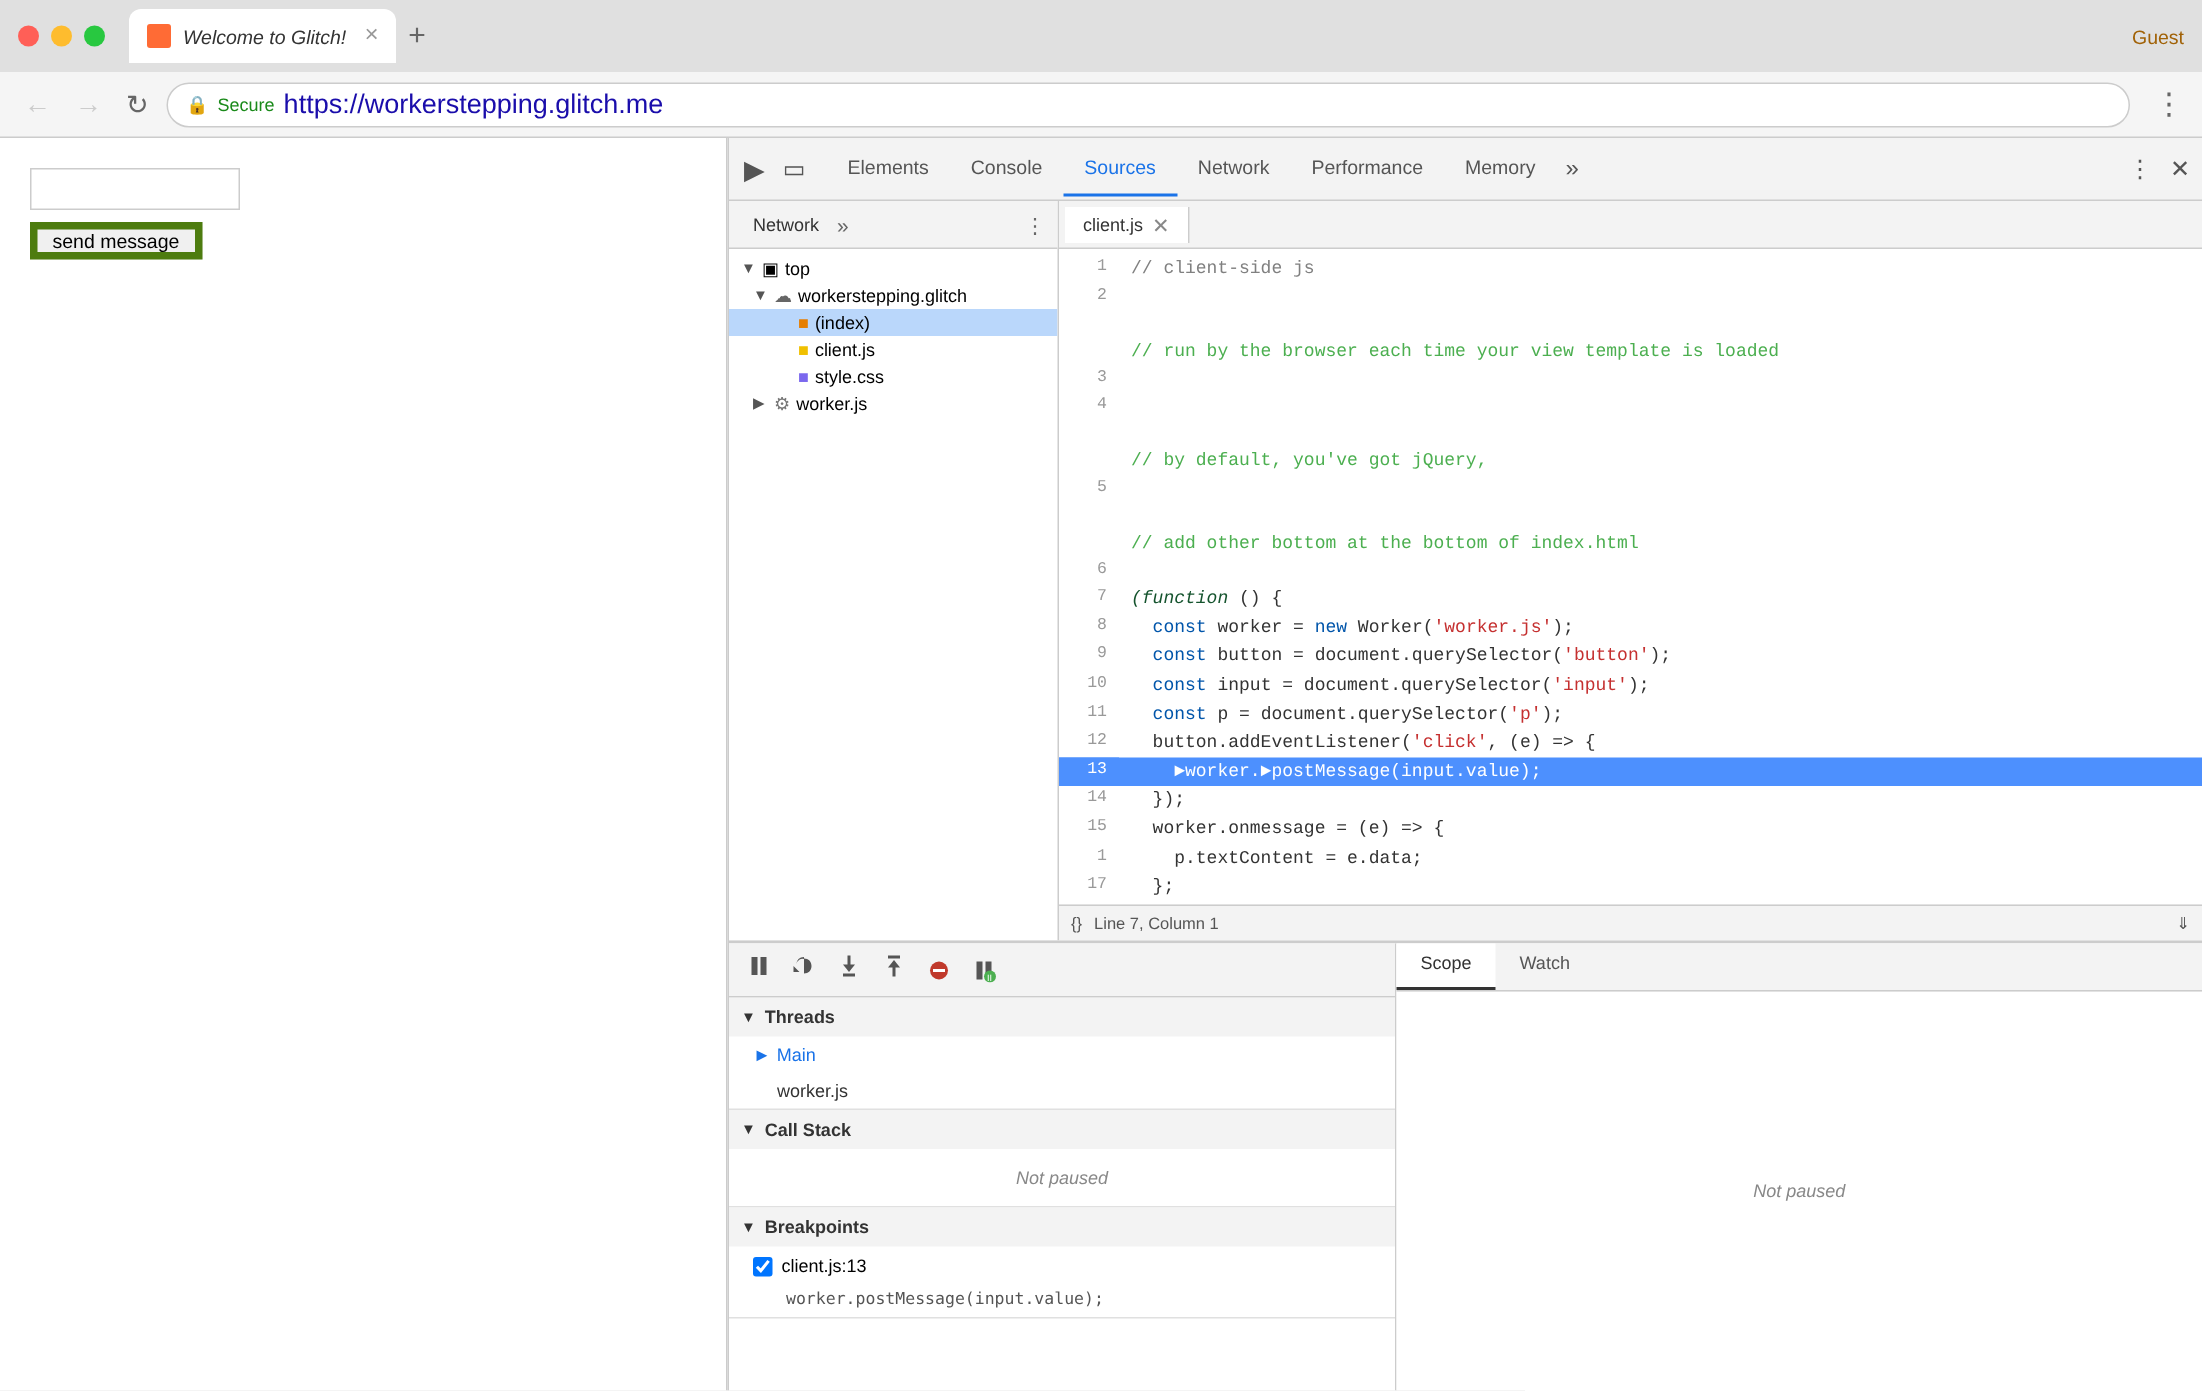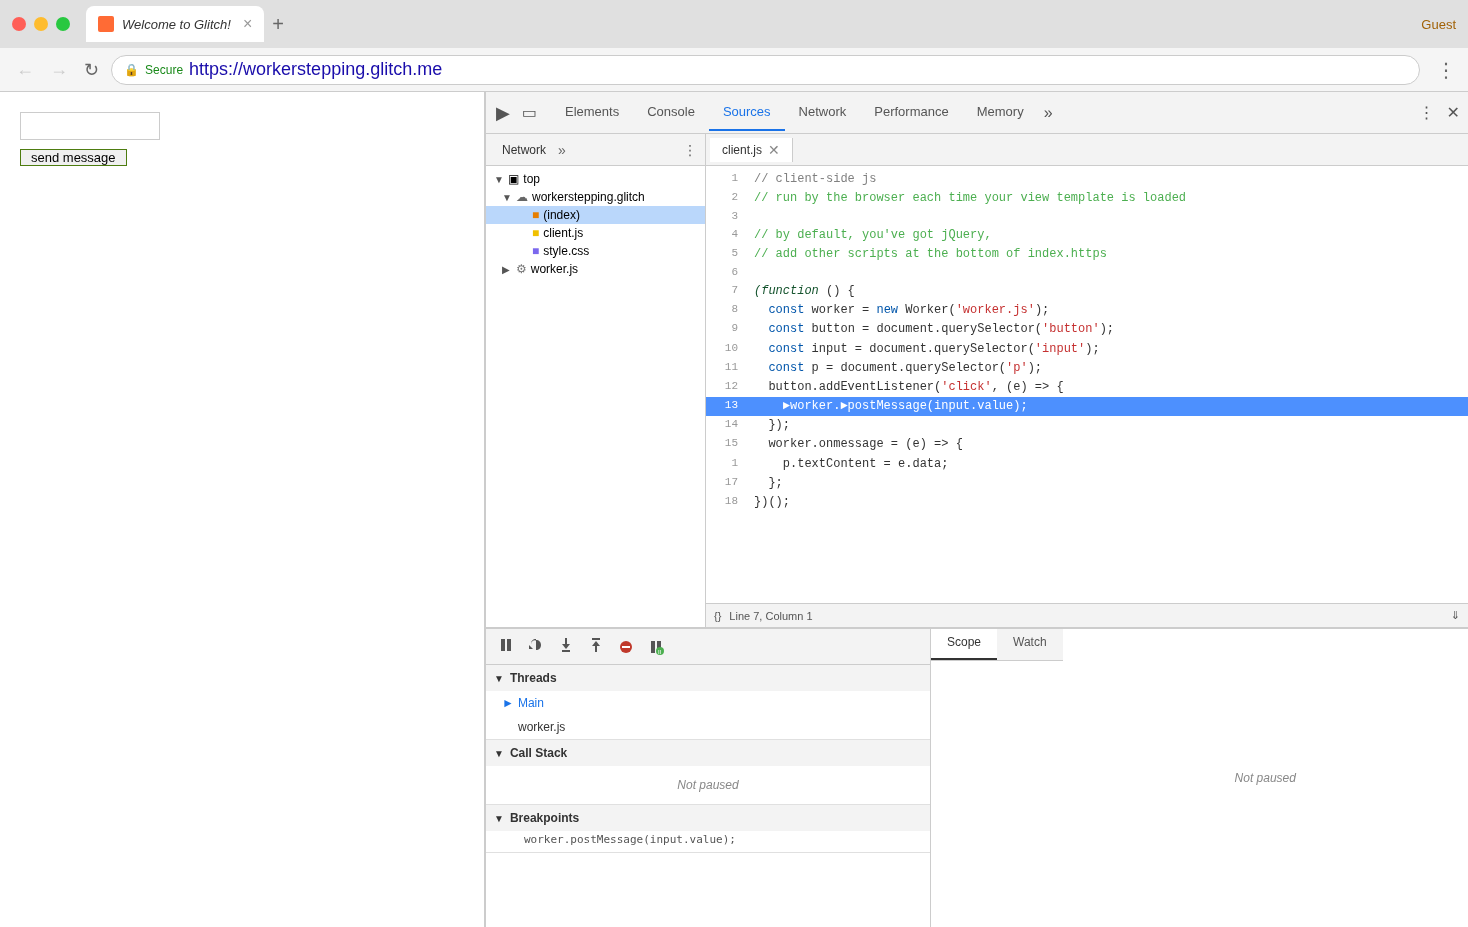--- a/index.html
+++ b/index.html
@@ -77,21 +77,21 @@
     .code-line { display: flex; align-items: flex-start; }
     .code-line.highlighted { background: #4d90fe; }
     .code-line.highlighted .line-num { background: #4d90fe; color: white; }
     .line-num { min-width: 40px; padding: 0 8px; text-align: right; color: #999; user-select: none; font-size: 11px; line-height: 1.6; }
     .line-code { padding: 0 8px; white-space: pre; color: #333; }
     .code-line.highlighted .line-code { color: white; }
     .status-bar { background: #f3f3f3; border-top: 1px solid #ccc; height: 24px; display: flex; align-items: center; padding: 0 8px; font-size: 11px; color: #555; gap: 8px; }
 
     
     .c-comment { color: #808080; }
-    .c-green-comment { color: #4caf50; }
+    .c-green-comment { color: #4caf50; margin-top: 36px; }
 
     
     .bottom-panel { display: flex; height: 300px; border-top: 2px solid #ccc; }
 
     
     .debug-left { width: 445px; border-right: 1px solid #ccc; display: flex; flex-direction: column; background: white; overflow: hidden; }
     .debug-toolbar { display: flex; align-items: center; background: #f3f3f3; border-bottom: 1px solid #ccc; height: 36px; padding: 0 8px; gap: 6px; }
     .debug-btn { color: #555; font-size: 16px; cursor: pointer; padding: 2px 4px; }
     .debug-btn svg { width: 16px; height: 16px; fill: #555; }
     .debug-content { flex: 1; overflow-y: auto; font-size: 12px; }
@@ -100,21 +100,21 @@
     .debug-section-arrow { margin-right: 6px; font-size: 10px; }
     .debug-item { display: flex; align-items: center; padding: 5px 16px; font-size: 12px; color: #333; cursor: pointer; }
     .debug-item.active { color: #1a73e8; }
     .debug-item-arrow { color: #1a73e8; margin-right: 4px; font-size: 12px; }
     .not-paused { text-align: center; color: #888; font-style: italic; padding: 12px; font-size: 12px; }
     .breakpoint-item { padding: 6px 16px; font-size: 12px; display: flex; align-items: center; gap: 6px; }
     .breakpoint-item input[type="checkbox"] { width: 13px; height: 13px; }
     .breakpoint-code { font-family: monospace; color: #555; font-size: 11px; padding: 2px 16px 6px 38px; }
 
     
-    .debug-right { flex: 1; display: flex; background: white; }
+    .debug-right { flex: 1; display: flex; flex-direction: column; background: white; }
     .debug-right-tabs { display: flex; border-bottom: 1px solid #ccc; background: #f3f3f3; height: 32px; }
     .debug-right-tab { padding: 6px 16px; font-size: 12px; color: #555; cursor: pointer; }
     .debug-right-tab.active { color: #333; border-bottom: 2px solid #333; background: white; }
     .debug-right-content { flex: 1; display: flex; align-items: center; justify-content: center; }
   </style>
 </head>
 <body>
 
 <div class="browser-chrome">
 
@@ -145,21 +145,21 @@
       <span class="url-text">https://workerstepping.glitch.me</span>
     </div>
     <span class="more-btn">⋮</span>
   </div>
 </div>
 
 <div class="page-content">
 
   <div class="webpage">
     <input type="text" style="margin-bottom: 8px; width: 140px; height: 28px; border: 1px solid rgb(204, 204, 204);">
-    <button style="border:1px solid #4d7c0f; background:#f0f0f0; padding:0 10px; font-size:13px; cursor:pointer;">send message</button>
+    <button style="border:5px solid #4d7c0f; background:#f0f0f0; padding:0 10px; font-size:13px; cursor:pointer;">send message</button>
   </div>
 
   <div class="devtools">
 
     <div class="devtools-tabs">
       <span style="color:#555; font-size:18px; cursor:pointer; padding:0 6px;">▶</span>
       <span style="color:#555; font-size:16px; cursor:pointer; padding:0 6px; margin-right:8px;">▭</span>
       <span class="devtools-tab">Elements</span>
       <span class="devtools-tab">Console</span>
       <span class="devtools-tab active">Sources</span>
@@ -245,21 +245,21 @@
             <span class="line-code"></span>
           </div>
 
           <div class="code-line">
             <span class="line-num">4</span>
             <span class="line-code c-green-comment">// by default, you've got jQuery,</span>
           </div>
 
           <div class="code-line">
             <span class="line-num">5</span>
-            <span class="line-code c-green-comment">// add other scripts at the bottom of index.https</span>
+            <span class="line-code c-green-comment">// add other bottom at the bottom of index.html</span>
           </div>
 
           <div class="code-line">
             <span class="line-num">6</span>
             <span class="line-code"></span>
           </div>
 
           <div class="code-line">
             <span class="line-num">7</span>
             <span class="line-code"><span style="color:#14532d;font-style:italic;">(function</span> () {</span>
@@ -404,20 +404,24 @@
               <span>Call Stack</span>
             </div>
             <div class="not-paused">Not paused</div>
           </div>
 
           <div class="debug-section">
             <div class="debug-section-header">
               <span class="debug-section-arrow">▼</span>
               <span>Breakpoints</span>
             </div>
+            <div class="breakpoint-item">
+              <input type="checkbox" checked="" style="">
+              <span>client.js:13</span>
+            </div>
             <div class="breakpoint-code">worker.postMessage(input.value);</div>
           </div>
 
         </div>
       </div>
 
       <div class="debug-right">
         <div class="debug-right-tabs">
           <div class="debug-right-tab active">Scope</div>
           <div class="debug-right-tab">Watch</div>

